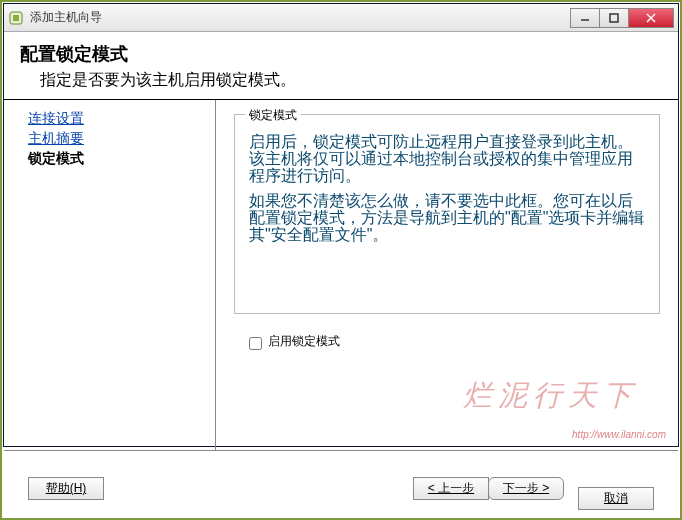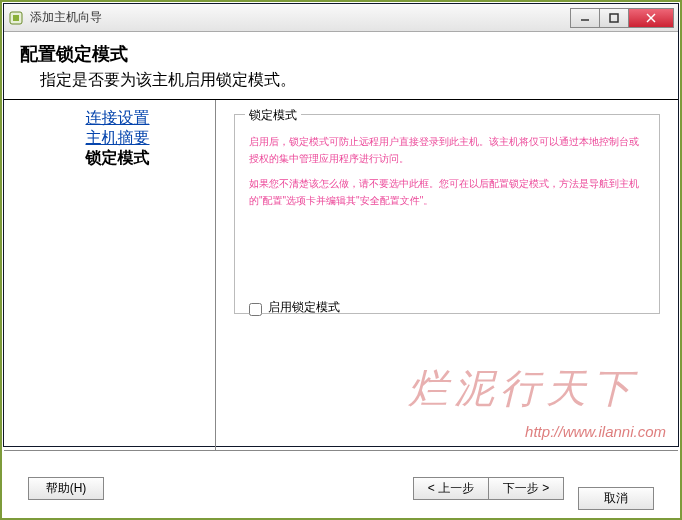--- a/index.html
+++ b/index.html
@@ -82,23 +82,22 @@
       display: flex;
       height: 350px;
     }
     .sidebar {
       width: 212px;
       border-right: 1px solid #888;
       padding: 8px 4px;
     }
     .sidebar-item {
       padding: 2px 4px 2px 20px;
-      font-size: 16px;
+      font-size: 14px;
       line-height: 16px;
-      text-align: center;
     }
     .sidebar-link {
       color: #0645ad;
       text-decoration: underline;
       cursor: pointer;
     }
     .sidebar-current {
       font-weight: bold;
       color: #000;
     }
@@ -117,70 +116,71 @@
     }
     .groupbox-title {
       position: absolute;
       top: -8px;
       left: 10px;
       background: #fff;
       padding: 0 4px;
       font-size: 12px;
     }
     .groupbox-text {
-      font-size: 10px;
+      font-size: 16px;
       line-height: 17px;
-      color: #ec4899;
+      color: #0c4a6e;
       margin-bottom: 8px;
     }
     .checkbox-row {
       margin-top: 90px;
       display: flex;
       align-items: flex-end;
     }
     .checkbox-row input {
       margin-right: 6px;
     }
     .bottom-divider {
       border-top: 1px solid #888;
       margin: 0;
     }
     .button-bar {
       display: flex;
       padding: 16px 24px 8px 24px;
       align-items: center;
+      text-decoration: underline;
     }
     .button-bar .spacer { flex: 1; }
     .btn {
       min-width: 76px;
       height: 23px;
       border: 1px solid #888;
       background: linear-gradient(to bottom, #fdfdfd, #e6e6e6);
       font-size: 12px;
       padding: 0 10px;
       cursor: pointer;
       font-family: inherit;
     }
-    .btn + .btn.adj { margin-left: -1px; }
+    .btn + .btn.adj { margin-left: -1px; border-radius: 6px; }
     .btn.cancel { margin-left: 14px; margin-top: 20px; }
     .watermark {
       position: absolute;
       right: 12px;
       bottom: 6px;
       color: rgba(200,40,40,0.6);
-      font-size: 15px;
+      font-size: 10px;
       font-style: italic;
       pointer-events: none;
     }
     .watermark-big {
       position: absolute;
       right: 40px;
       bottom: 30px;
       color: rgba(190,30,30,0.35);
-      font-size: 40px;
+      font-size: 29px;
       font-family: "KaiTi", serif;
       font-style: italic;
       pointer-events: none;
       letter-spacing: 6px;
     }
   </style>
 </head>
 <body>
 
 <div class="outer-border"></div>

